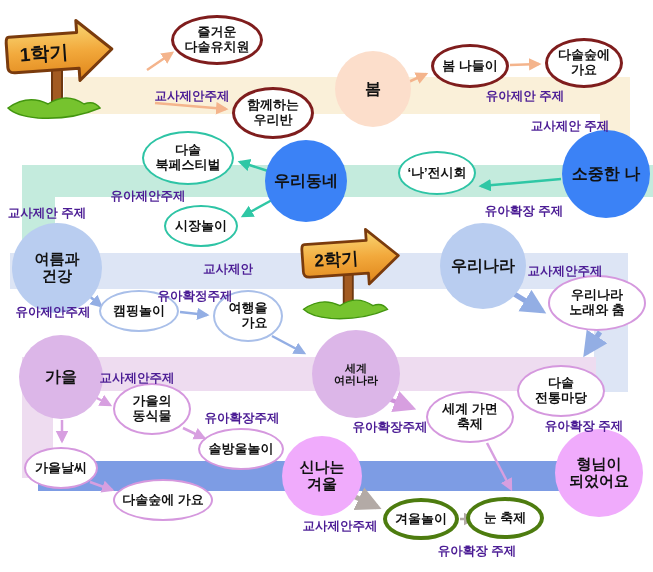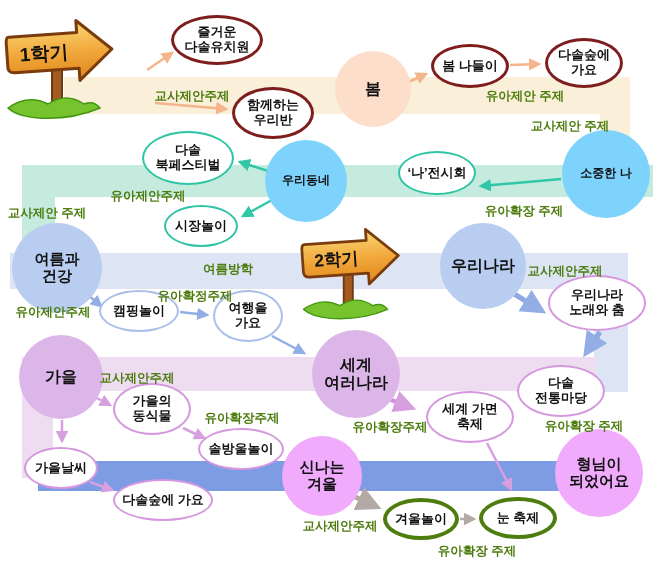--- a/index.html
+++ b/index.html
@@ -16,30 +16,30 @@
     font-weight:bold;color:#111;white-space:pre-line;line-height:1.12;
   }
   .ellipse{
     position:absolute;z-index:4;background:#fff;border-radius:50%;
     display:flex;align-items:center;justify-content:center;text-align:center;
     font-weight:bold;color:#111;font-size:13px;white-space:pre-line;line-height:1.12;
     box-sizing:border-box;
   }
   .lbl{
     position:absolute;z-index:5;transform:translate(-50%,-50%);
-    font-weight:bold;color:#4d7c0f;font-size:12.5px;white-space:nowrap;
+    font-weight:bold;color:#4c1d95;font-size:12.5px;white-space:nowrap;
   }
   .c-peach{background:#fcdecb;font-size:15px;}
-  .c-mint{background:#7dd3fc;font-size:12px;}
+  .c-mint{background:#3b82f6;font-size:16px;}
   .c-blue{background:#b9cdf0;font-size:15px;}
-  .c-violet{background:#dcb6e8;font-size:16px;}
+  .c-violet{background:#dcb6e8;font-size:11px;}
   .c-gray{background:#f0abfc;font-size:15px;}
   .e-peach{border:3px solid #7f1d1d;}
   .e-teal{border:2.5px solid #2ec4a5;}
-  .e-blue{border:2.5px solid #a9bfe9;}
+  .e-blue{border:2.5px solid #a9bfe9;text-align:right;}
   .e-violet{border:2.5px solid #d598de;}
   .e-tan{border:4px solid #4d7c0f;}
   .sp-text{font-weight:bold;font-size:19px;fill:#111;font-family:"Liberation Sans","DejaVu Sans",sans-serif;}
 </style>
 </head>
 <body>
 
 <div id="stage">
 
   <div class="band" style="left:64px;top:77px;width:566px;height:37px;background:#faf0d9;"></div>
@@ -157,29 +157,29 @@
   <div class="ellipse e-violet" style="left:517px;top:365px;width:88px;height:52px;">다솔
 전통마당</div>
   <div class="ellipse e-violet" style="left:113px;top:383px;width:78px;height:52px;">가을의
 동식물</div>
   <div class="ellipse e-violet" style="left:198px;top:428px;width:86px;height:42px;">솔방울놀이</div>
   <div class="ellipse e-violet" style="left:426px;top:391px;width:88px;height:52px;">세계 가면
 축제</div>
   <div class="ellipse e-violet" style="left:24px;top:447px;width:74px;height:42px;">가을날씨</div>
   <div class="ellipse e-violet" style="left:113px;top:479px;width:100px;height:42px;">다솔숲에 가요</div>
   <div class="ellipse e-tan" style="left:383px;top:498px;width:76px;height:42px;">겨울놀이</div>
-  <div class="ellipse e-tan" style="left:479px;top:497px;width:78px;height:42px;text-align:center;">눈 축제</div>
+  <div class="ellipse e-tan" style="left:466px;top:497px;width:78px;height:42px;text-align:center;">눈 축제</div>
 
   <div class="lbl" style="left:192px;top:96px;">교사제안주제</div>
   <div class="lbl" style="left:525px;top:96px;">유아제안 주제</div>
   <div class="lbl" style="left:570px;top:126px;">교사제안 주제</div>
   <div class="lbl" style="left:148px;top:196px;">유아제안주제</div>
   <div class="lbl" style="left:524px;top:211px;">유아확장 주제</div>
   <div class="lbl" style="left:47px;top:213px;">교사제안 주제</div>
-  <div class="lbl" style="left:228px;top:269px;">여름방학</div>
+  <div class="lbl" style="left:228px;top:269px;">교사제안</div>
   <div class="lbl" style="left:53px;top:312px;">유아제안주제</div>
   <div class="lbl" style="left:195px;top:296px;">유아확정주제</div>
   <div class="lbl" style="left:565px;top:271px;">교사제안주제</div>
   <div class="lbl" style="left:137px;top:378px;">교사제안주제</div>
   <div class="lbl" style="left:242px;top:418px;">유아확장주제</div>
   <div class="lbl" style="left:390px;top:427px;">유아확장주제</div>
   <div class="lbl" style="left:584px;top:426px;">유아확장 주제</div>
   <div class="lbl" style="left:340px;top:526px;">교사제안주제</div>
   <div class="lbl" style="left:477px;top:551px;">유아확장 주제</div>
 

